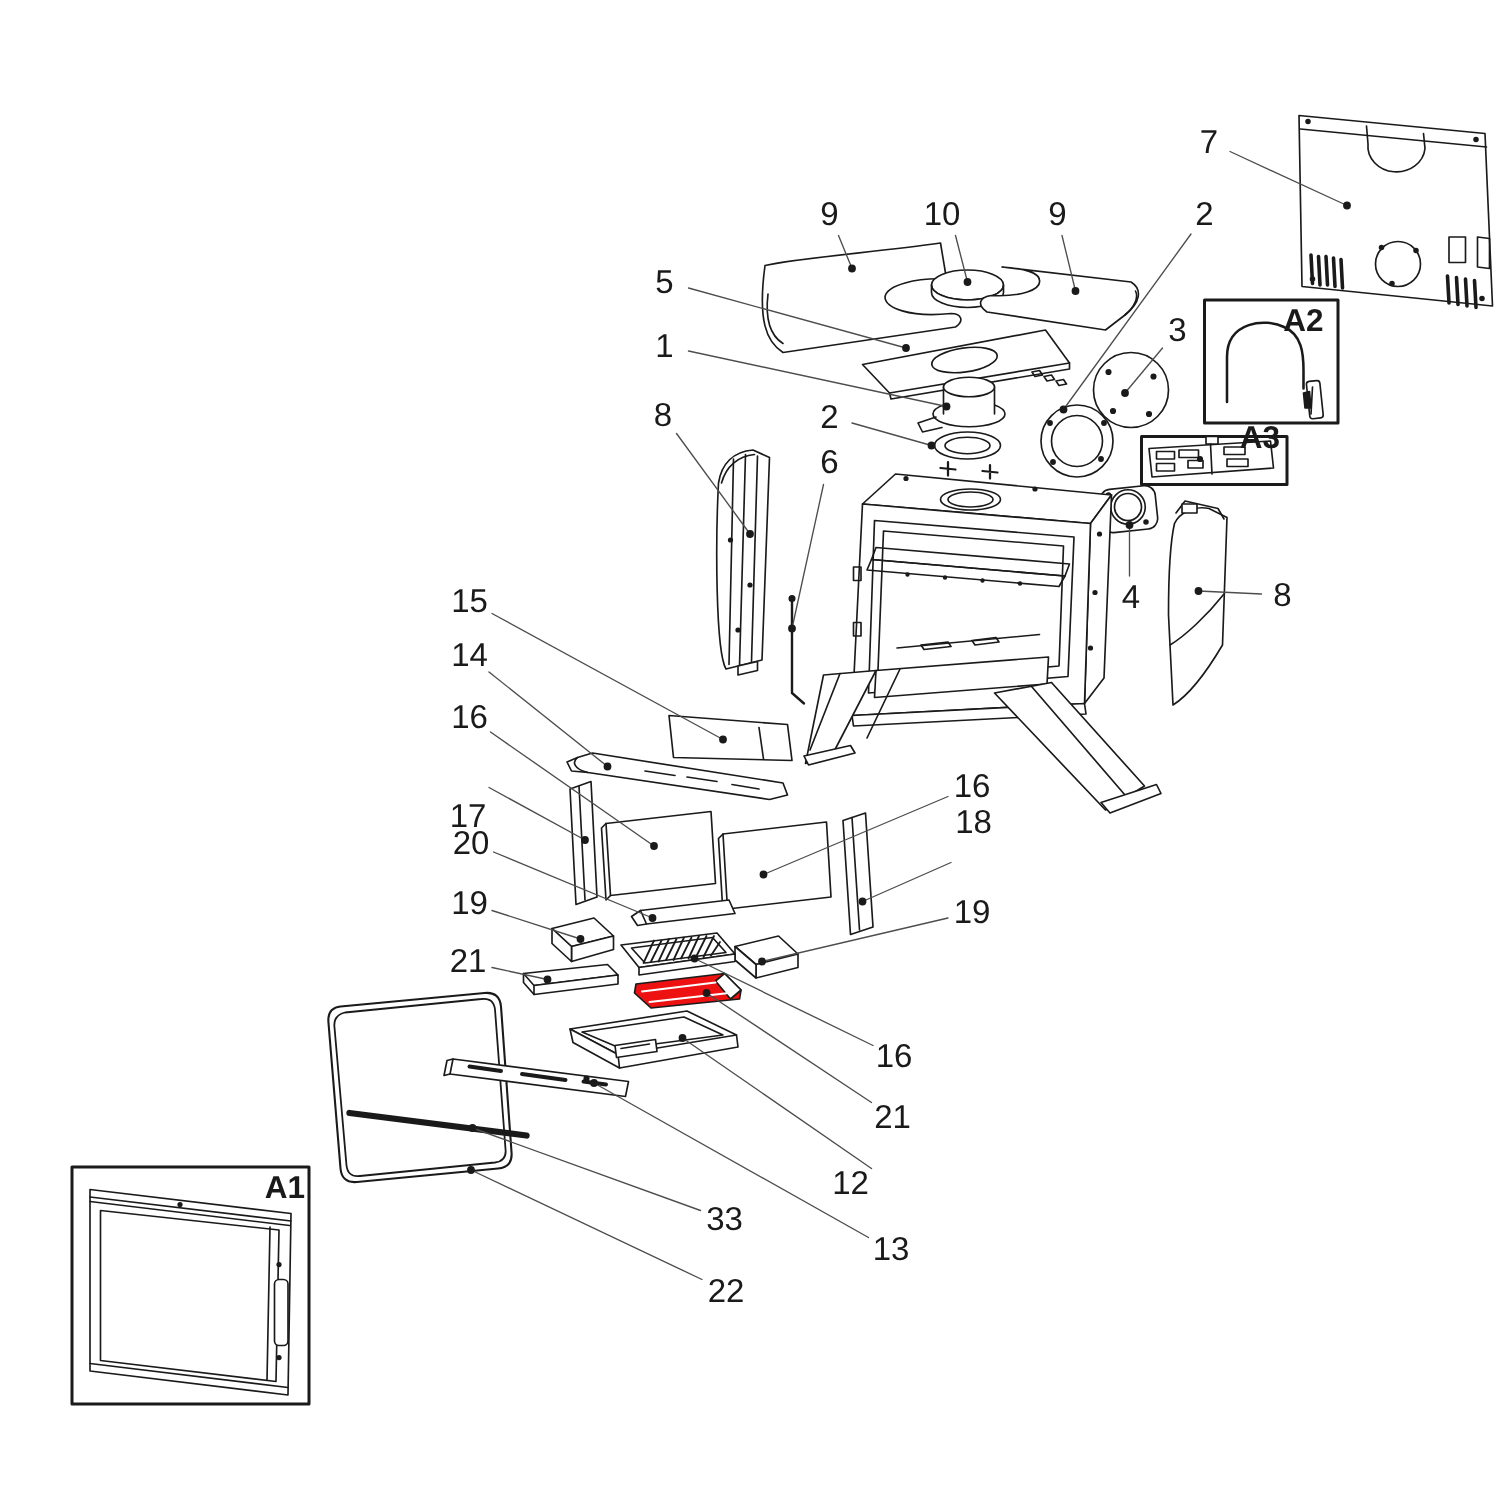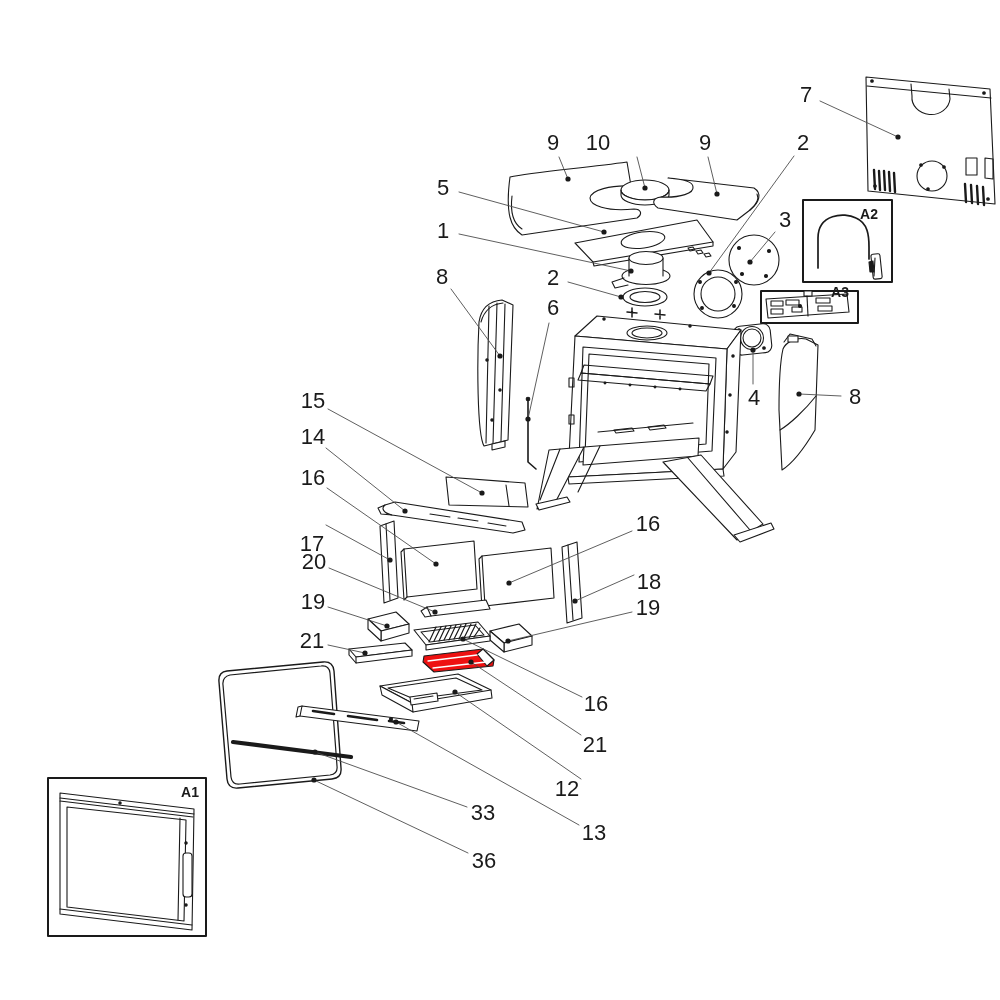--- a/index.html
+++ b/index.html
@@ -6,21 +6,21 @@
   .canvas{
     position:relative;width:1000px;height:1000px;background:#ffffff;
     font-family:"Liberation Sans", sans-serif;overflow:hidden;
   }
   .canvas svg{position:absolute;left:0;top:0;}
   .callout{
     position:absolute;transform:translate(-50%,-50%);
     font-size:22px;line-height:1;color:#1a1a1a;white-space:nowrap;
     user-select:none;
   }
-  .inset-label{font-weight:700;font-size:14px;}
+  .inset-label{font-weight:700;font-size:21px;}
 </style>
 </head>
 <body>
 
 <div class="canvas">
 
 <svg width="1000" height="1000" viewBox="0 0 1000 1000">
   <g fill="none" stroke="#1a1a1a" stroke-width="1.1" stroke-linejoin="round" stroke-linecap="round">
 
     <g>
@@ -338,46 +338,46 @@
       <circle cx="471" cy="662" r="2.6"></circle>
           <circle cx="455" cy="692" r="2.6"></circle>
       <circle cx="396" cy="722" r="2.6"></circle>
           <circle cx="315" cy="752" r="2.6"></circle>
       <circle cx="314" cy="780" r="2.6"></circle>
     </g>
   </g>
 </svg>
 
 <span class="callout" style="left:553px;top:143px">9</span>
-<span class="callout" style="left:598px;top:143px">10</span>
+<span class="callout" style="left:628px;top:143px">10</span>
 <span class="callout" style="left:705px;top:143px">9</span>
 <span class="callout" style="left:803px;top:143px">2</span>
 <span class="callout" style="left:806px;top:95px">7</span>
 <span class="callout" style="left:443px;top:188px">5</span>
 <span class="callout" style="left:443px;top:231px">1</span>
 <span class="callout" style="left:785px;top:220px">3</span>
 <span class="callout" style="left:442px;top:277px">8</span>
 <span class="callout" style="left:553px;top:278px">2</span>
 <span class="callout" style="left:553px;top:308px">6</span>
 <span class="callout" style="left:754px;top:398px">4</span>
 <span class="callout" style="left:855px;top:397px">8</span>
 <span class="callout" style="left:313px;top:401px">15</span>
 <span class="callout" style="left:313px;top:437px">14</span>
 <span class="callout" style="left:313px;top:478px">16</span>
 <span class="callout" style="left:312px;top:544px">17</span>
 <span class="callout" style="left:314px;top:562px">20</span>
 <span class="callout" style="left:313px;top:602px">19</span>
 <span class="callout" style="left:312px;top:641px">21</span>
 <span class="callout" style="left:648px;top:524px">16</span>
-<span class="callout" style="left:649px;top:582px">18</span>
+<span class="callout" style="left:649px;top:548px">18</span>
 <span class="callout" style="left:648px;top:608px">19</span>
 <span class="callout" style="left:596px;top:704px">16</span>
 <span class="callout" style="left:595px;top:745px">21</span>
 <span class="callout" style="left:567px;top:789px">12</span>
 <span class="callout" style="left:594px;top:833px">13</span>
 <span class="callout" style="left:483px;top:813px">33</span>
-<span class="callout" style="left:484px;top:861px">36</span>
+<span class="callout" style="left:484px;top:861px">22</span>
 
 <span class="callout inset-label" style="left:190px;top:792px">A1</span>
 <span class="callout inset-label" style="left:869px;top:214px">A2</span>
 <span class="callout inset-label" style="left:840px;top:292px">A3</span>
 
 </div>
 
 </body></html>

